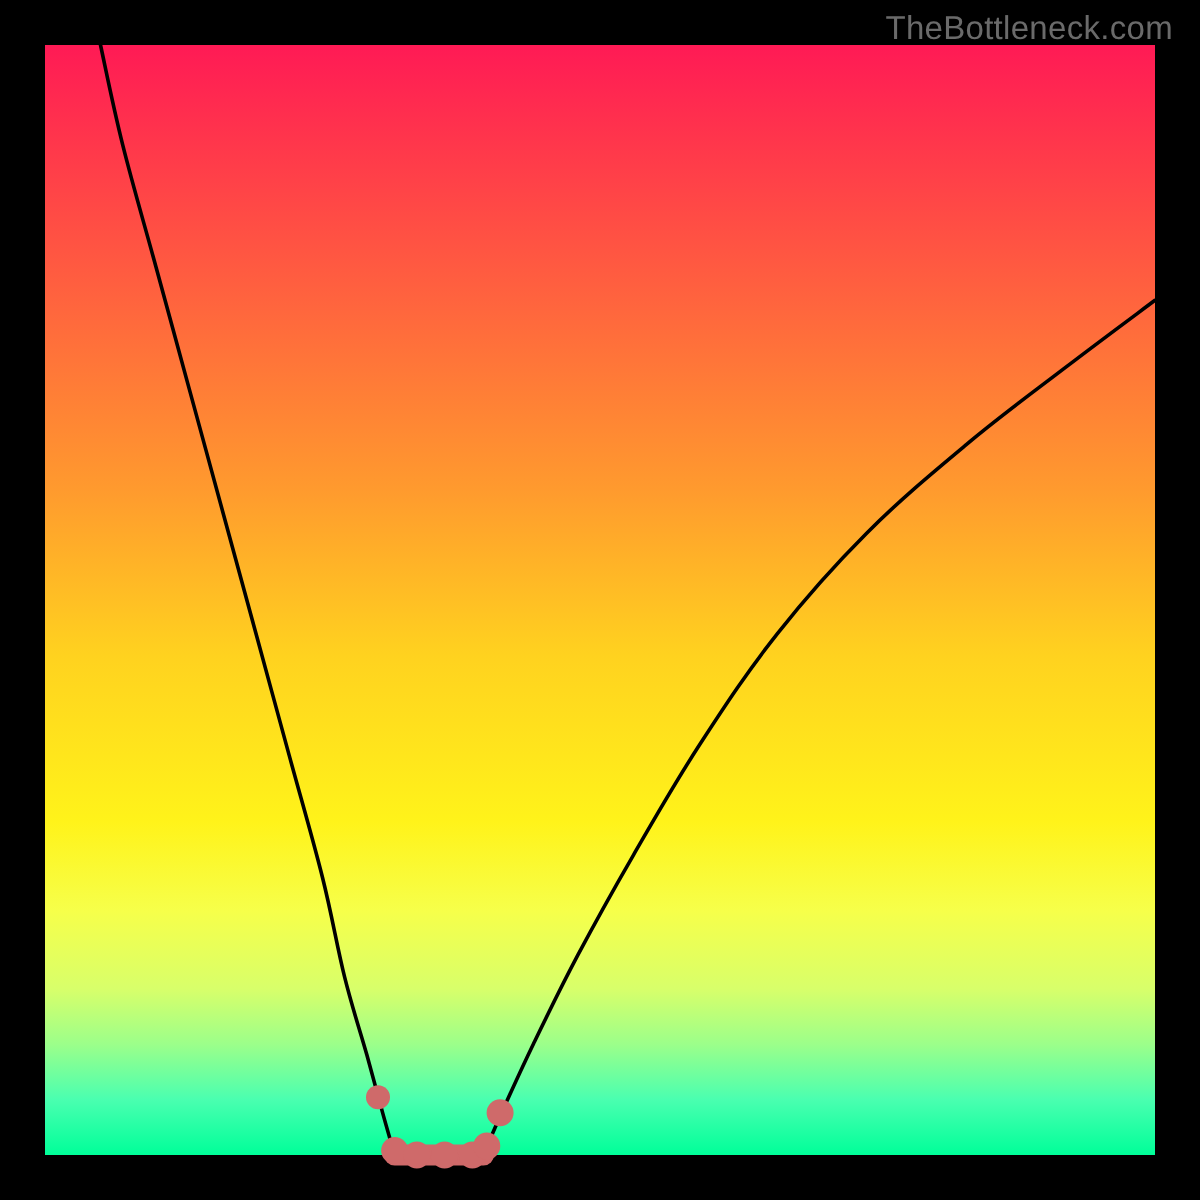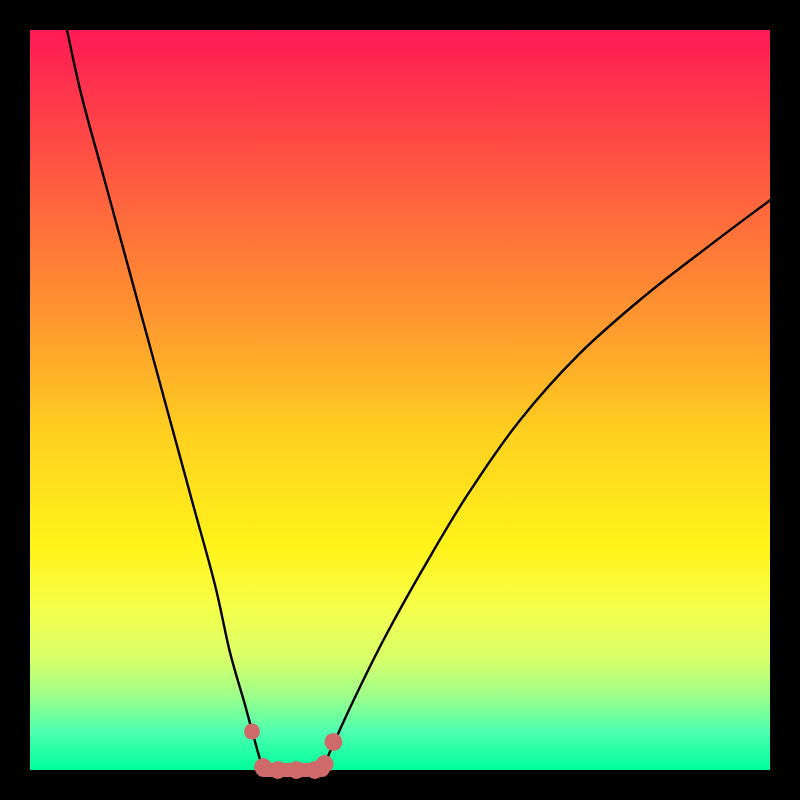--- a/index.html
+++ b/index.html
@@ -57,20 +57,21 @@
     top: 0;
     width: 740px;
     height: 740px;
     overflow: visible;
   }
 </style>
 </head>
 <body>
 
 <div class="frame">
+  <div class="watermark">TheBottleneck.com</div>
 
   <div class="plot">
     <svg class="overlay" viewBox="0 0 740 740">
       <g id="curves-layer">
           <path d="M 37 0 C 39.664 11.988000000000003, 45.14 39.96000000000002, 51.800000000000004 66.60000000000002 C 58.46000000000001 93.24000000000002, 66.008 118.696, 74 148 C 81.992 177.304, 88.208 200.09600000000003, 96.2 229.40000000000003 C 104.19200000000001 258.70400000000006, 110.408 281.496, 118.4 310.8 C 126.39200000000001 340.10400000000004, 132.608 362.8960000000001, 140.6 392.20000000000005 C 148.59199999999998 421.504, 154.80800000000002 444.29600000000005, 162.8 473.6 C 170.792 502.904, 178.34 528.36, 185 555 C 191.66 581.64, 194.472 600.288, 199.8 621.6 C 205.12800000000001 642.912, 209.938 656.75, 214.6 673.4 C 219.262 690.05, 222.36999999999998 702.112, 225.7 714.1 C 229.03 726.0880000000001, 231.768 735.338, 233.1 740" fill="none" stroke="#000000" stroke-width="2.4" stroke-linecap="round"></path>
           <path d="M 292.3 740 C 294.298 735.338, 297.40599999999995 727.4200000000001, 303.4 714.1 C 309.394 700.78, 316.276 685.314, 325.6 666 C 334.92400000000004 646.686, 343.212 629.444, 355.2 606.8 C 367.188 584.156, 377.54800000000006 565.508, 392.20000000000005 540.2 C 406.85200000000003 514.892, 419.284 492.84, 436.59999999999997 466.2 C 453.91599999999994 439.56, 468.42 417.50800000000004, 488.40000000000003 392.20000000000005 C 508.38000000000005 366.89200000000005, 524.956 348.24399999999997, 547.6 325.59999999999997 C 570.244 302.95599999999996, 590.2239999999999 286.38, 614.1999999999999 266.4 C 638.1759999999999 246.42, 658.1560000000001 231.91600000000003, 680.8000000000001 214.60000000000002 C 703.4440000000001 197.28400000000002, 729.344 178.19199999999995, 740 170.19999999999993" fill="none" stroke="#000000" stroke-width="2.4" stroke-linecap="round"></path>
           <path d="M 233.1 740 C 235.09799999999998 740, 238.20600000000002 740, 244.20000000000002 740 C 250.19400000000002 740, 259.07399999999996 740, 266.4 740 C 273.726 740, 280.23800000000006 740, 284.90000000000003 740 C 289.562 740, 290.968 740, 292.3 740" fill="none" stroke="#cf6a6a" stroke-width="14" stroke-linecap="round"></path>
         </g>
       <g id="markers-layer">
           <circle cx="222" cy="701.52" r="8" fill="#cf6a6a"></circle>

